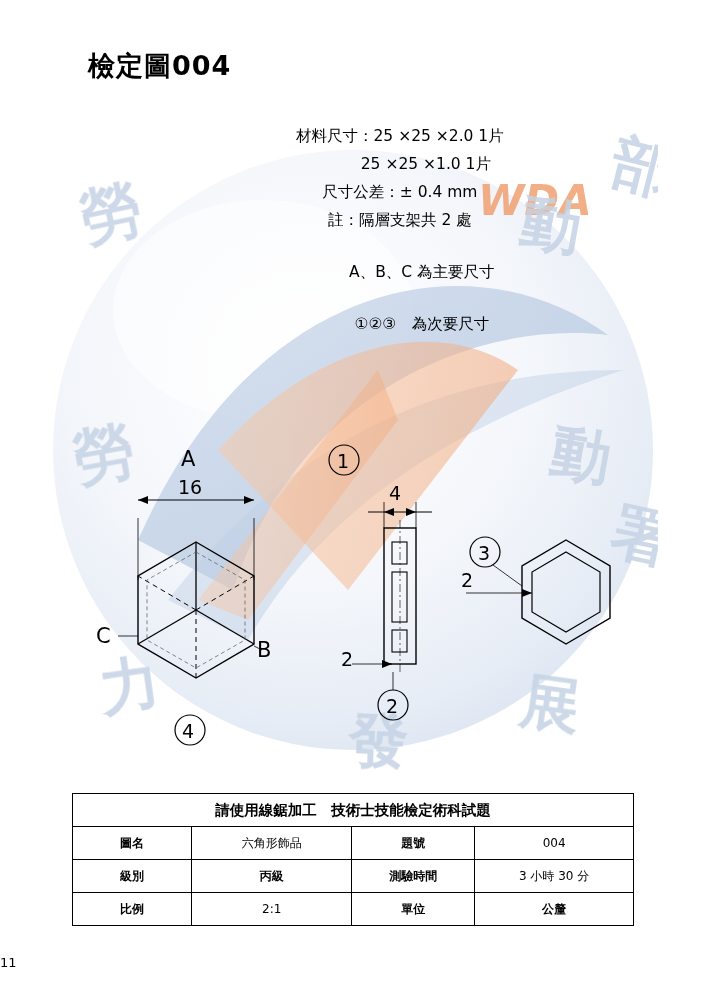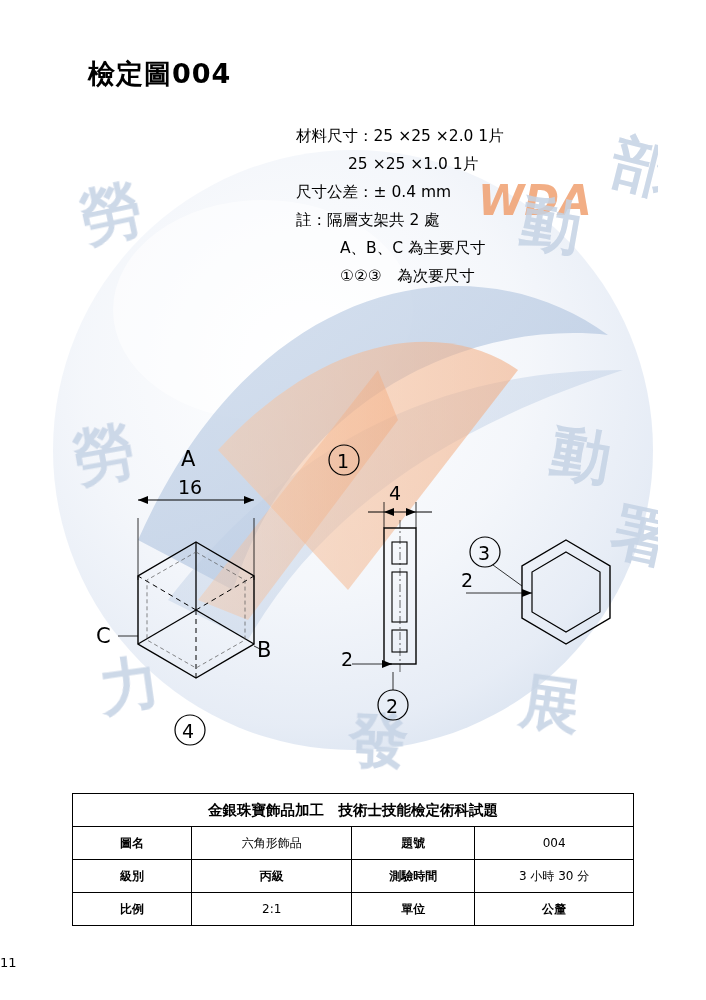--- a/index.html
+++ b/index.html
@@ -24,42 +24,43 @@
     width: 610px;
     height: 690px;
     pointer-events: none;
     z-index: 0;
   }
 
   
   .doc-title {
     position: absolute;
     left: 88px;
-    top: 56px;
+    top: 48px;
     font-size: 27px;
     font-weight: bold;
     letter-spacing: 1px;
     z-index: 3;
   }
 
   
   .spec-block {
     position: absolute;
     left: 296px;
     top: 122px;
     z-index: 3;
     font-size: 15.5px;
     line-height: 28px;
     white-space: nowrap;
   }
   .spec-line {
     height: 28px;
+    text-align: center;
   }
   .spec-line.indent1 { padding-left: 52px; }
-  .spec-line.indent2 { padding-left: 44px; }
+  .spec-line.indent2 { padding-left: 44px; margin-top: 24px; }
 
   
   .drawing {
     position: absolute;
     left: 0;
     top: 400px;
     width: 706px;
     height: 380px;
     z-index: 2;
   }
@@ -251,21 +252,21 @@
       <circle cx="485" cy="152" r="15" stroke-width="1.2"></circle>
       <text x="478" y="160" font-size="19" fill="#000" stroke="none">3</text>
     </g>
     <line x1="493" y1="165" x2="522" y2="186" stroke-width="0.8"></line>
   </svg>
 </div>
 
 <table class="info-table">
   <tbody>
     <tr>
-      <td class="head" colspan="4">金銀珠寶飾品加工　技術士技能檢定術科試題</td>
+      <td class="head" colspan="4">請使用線鋸加工　技術士技能檢定術科試題</td>
     </tr>
     <tr>
       <td class="w1">圖名</td>
       <td class="w2 val">六角形飾品</td>
       <td class="w3">題號</td>
       <td class="w4 val">004</td>
     </tr>
     <tr>
       <td class="w1">級別</td>
       <td class="w2">丙級</td>

